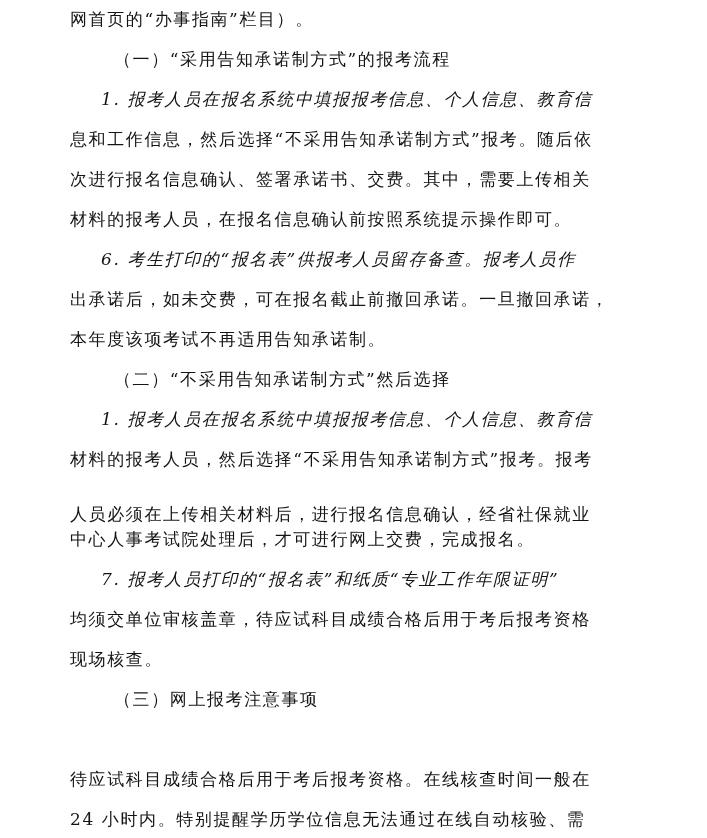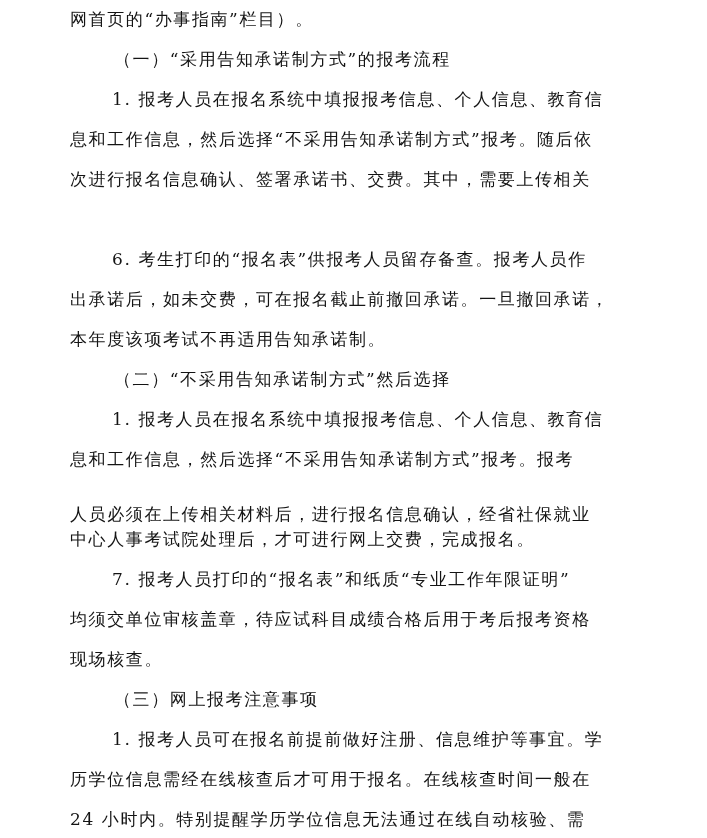--- a/index.html
+++ b/index.html
@@ -7,40 +7,40 @@
     width: 707px; height: 838px; overflow: hidden;
     background: #ffffff; color: #141414;
     font-family: "DejaVu Serif", "Liberation Serif", serif;
   }
   .page { position: relative; width: 707px; height: 838px; }
   .line {
     position: absolute; left: 70px; width: 590px;
     font-size: 17px; line-height: 26px; white-space: nowrap;
     letter-spacing: 1.6px;
   }
-  .line.indent { left: 112px; width: 548px; }
+  .line.indent { left: 101px; width: 548px; font-style: italic; }
   .line.heading { left: 114px; }
 </style>
 </head>
 <body>
 
 <div class="page">
   <div class="line" style="top:6px">网首页的“办事指南”栏目）。</div>
   <div class="line heading" style="top:46px">（一）“采用告知承诺制方式”的报考流程</div>
   <div class="line indent" style="top:86px">1. 报考人员在报名系统中填报报考信息、个人信息、教育信</div>
   <div class="line" style="top:126px">息和工作信息，然后选择“不采用告知承诺制方式”报考。随后依</div>
   <div class="line" style="top:166px">次进行报名信息确认、签署承诺书、交费。其中，需要上传相关</div>
+  <div class="line" style="top:206px">材料的报考人员，在报名信息确认前按照系统提示操作即可。</div>
   <div class="line indent" style="top:246px">6. 考生打印的“报名表”供报考人员留存备查。报考人员作</div>
   <div class="line" style="top:286px">出承诺后，如未交费，可在报名截止前撤回承诺。一旦撤回承诺，</div>
   <div class="line" style="top:326px">本年度该项考试不再适用告知承诺制。</div>
   <div class="line heading" style="top:366px">（二）“不采用告知承诺制方式”然后选择</div>
   <div class="line indent" style="top:406px">1. 报考人员在报名系统中填报报考信息、个人信息、教育信</div>
-  <div class="line" style="top:446px">息和工作信息，然后选择“不采用告知承诺制方式”报考。报考</div>
+  <div class="line" style="top:446px">材料的报考人员，然后选择“不采用告知承诺制方式”报考。报考</div>
   <div class="line" style="top:501px">人员必须在上传相关材料后，进行报名信息确认，经省社保就业</div>
   <div class="line" style="top:526px">中心人事考试院处理后，才可进行网上交费，完成报名。</div>
   <div class="line indent" style="top:566px">7. 报考人员打印的“报名表”和纸质“专业工作年限证明”</div>
   <div class="line" style="top:606px">均须交单位审核盖章，待应试科目成绩合格后用于考后报考资格</div>
   <div class="line" style="top:646px">现场核查。</div>
   <div class="line heading" style="top:686px">（三）网上报考注意事项</div>
-  <div class="line indent" style="top:726px">1. 报考人员可在报名前提前做好注册、信息维护等事宜。学</div>
-  <div class="line" style="top:766px">历学位信息需经在线核查后才可用于报名。在线核查时间一般在</div>
+  <div class="line" style="top:766px">待应试科目成绩合格后用于考后报考资格。在线核查时间一般在</div>
   <div class="line" style="top:806px">24 小时内。特别提醒学历学位信息无法通过在线自动核验、需</div>
 </div>
 
 </body></html>

